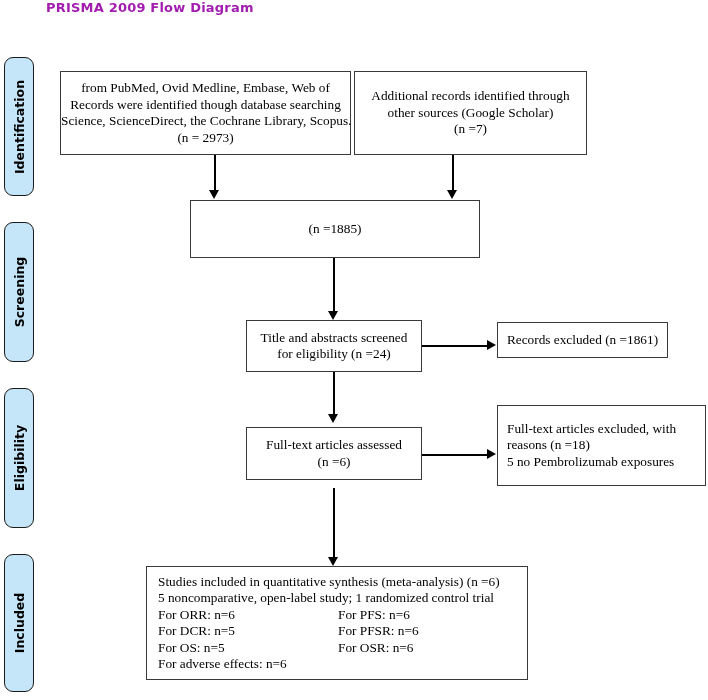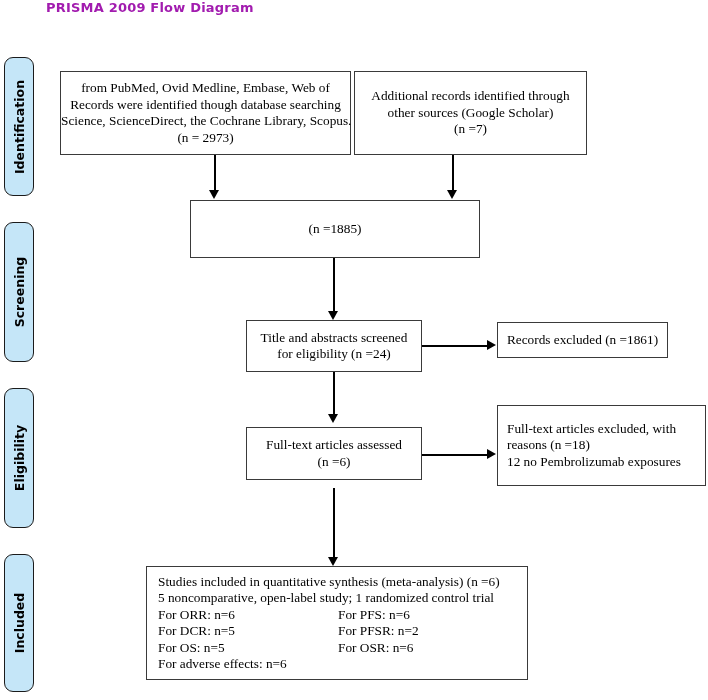--- a/index.html
+++ b/index.html
@@ -186,39 +186,39 @@
     </div>
   </div>
 
   <div class="hline" style="left:422px; top:454px; width:66px;"></div>
   <div class="arrow-right" style="left:487px; top:449px;"></div>
 
   <div class="fbox left" style="left:497px; top:405px; width:209px; height:81px;">
     <div class="inner">
       <div class="line">Full-text articles excluded, with</div>
       <div class="line">reasons (n =18)</div>
-      <div class="line">12 no Pembrolizumab exposures</div>
+      <div class="line">5 no Pembrolizumab exposures</div>
     </div>
   </div>
 
   <div class="vline" style="left:333px; top:488px; height:70px;"></div>
   <div class="arrow-down" style="left:328px; top:557px;"></div>
 
   <div class="fbox left" style="left:146px; top:566px; width:382px; height:114px; padding-left:11px;justify-content:center;">
     <div class="inner" style="width:100%;">
       <div class="line">Studies included in quantitative synthesis (meta-analysis) (n =6)</div>
       <div class="line">5 noncomparative, open-label study; 1 randomized control trial</div>
 
       <div class="sum-row">
         <span class="c1">For ORR: n=6</span>
         <span class="c2">For PFS: n=6</span>
       </div>
       <div class="sum-row">
         <span class="c1">For DCR: n=5</span>
-        <span class="c2">For PFSR: n=2</span>
+        <span class="c2">For PFSR: n=6</span>
       </div>
       <div class="sum-row">
         <span class="c1">For OS: n=5</span>
         <span class="c2">For OSR: n=6</span>
       </div>
       <div class="sum-row">
         <span class="c1">For adverse effects: n=6</span>
         <span class="c2"></span>
       </div>
     </div>

